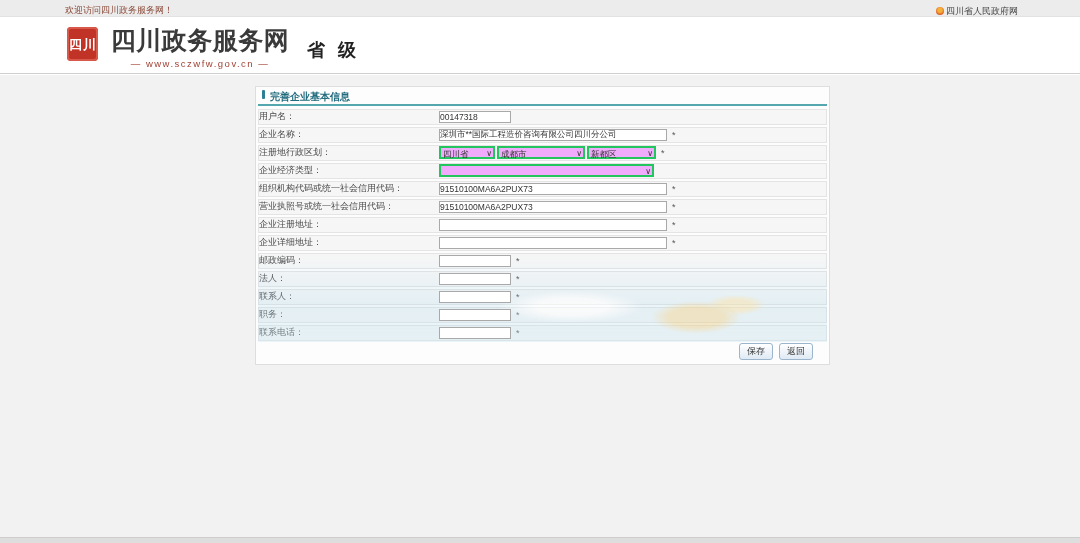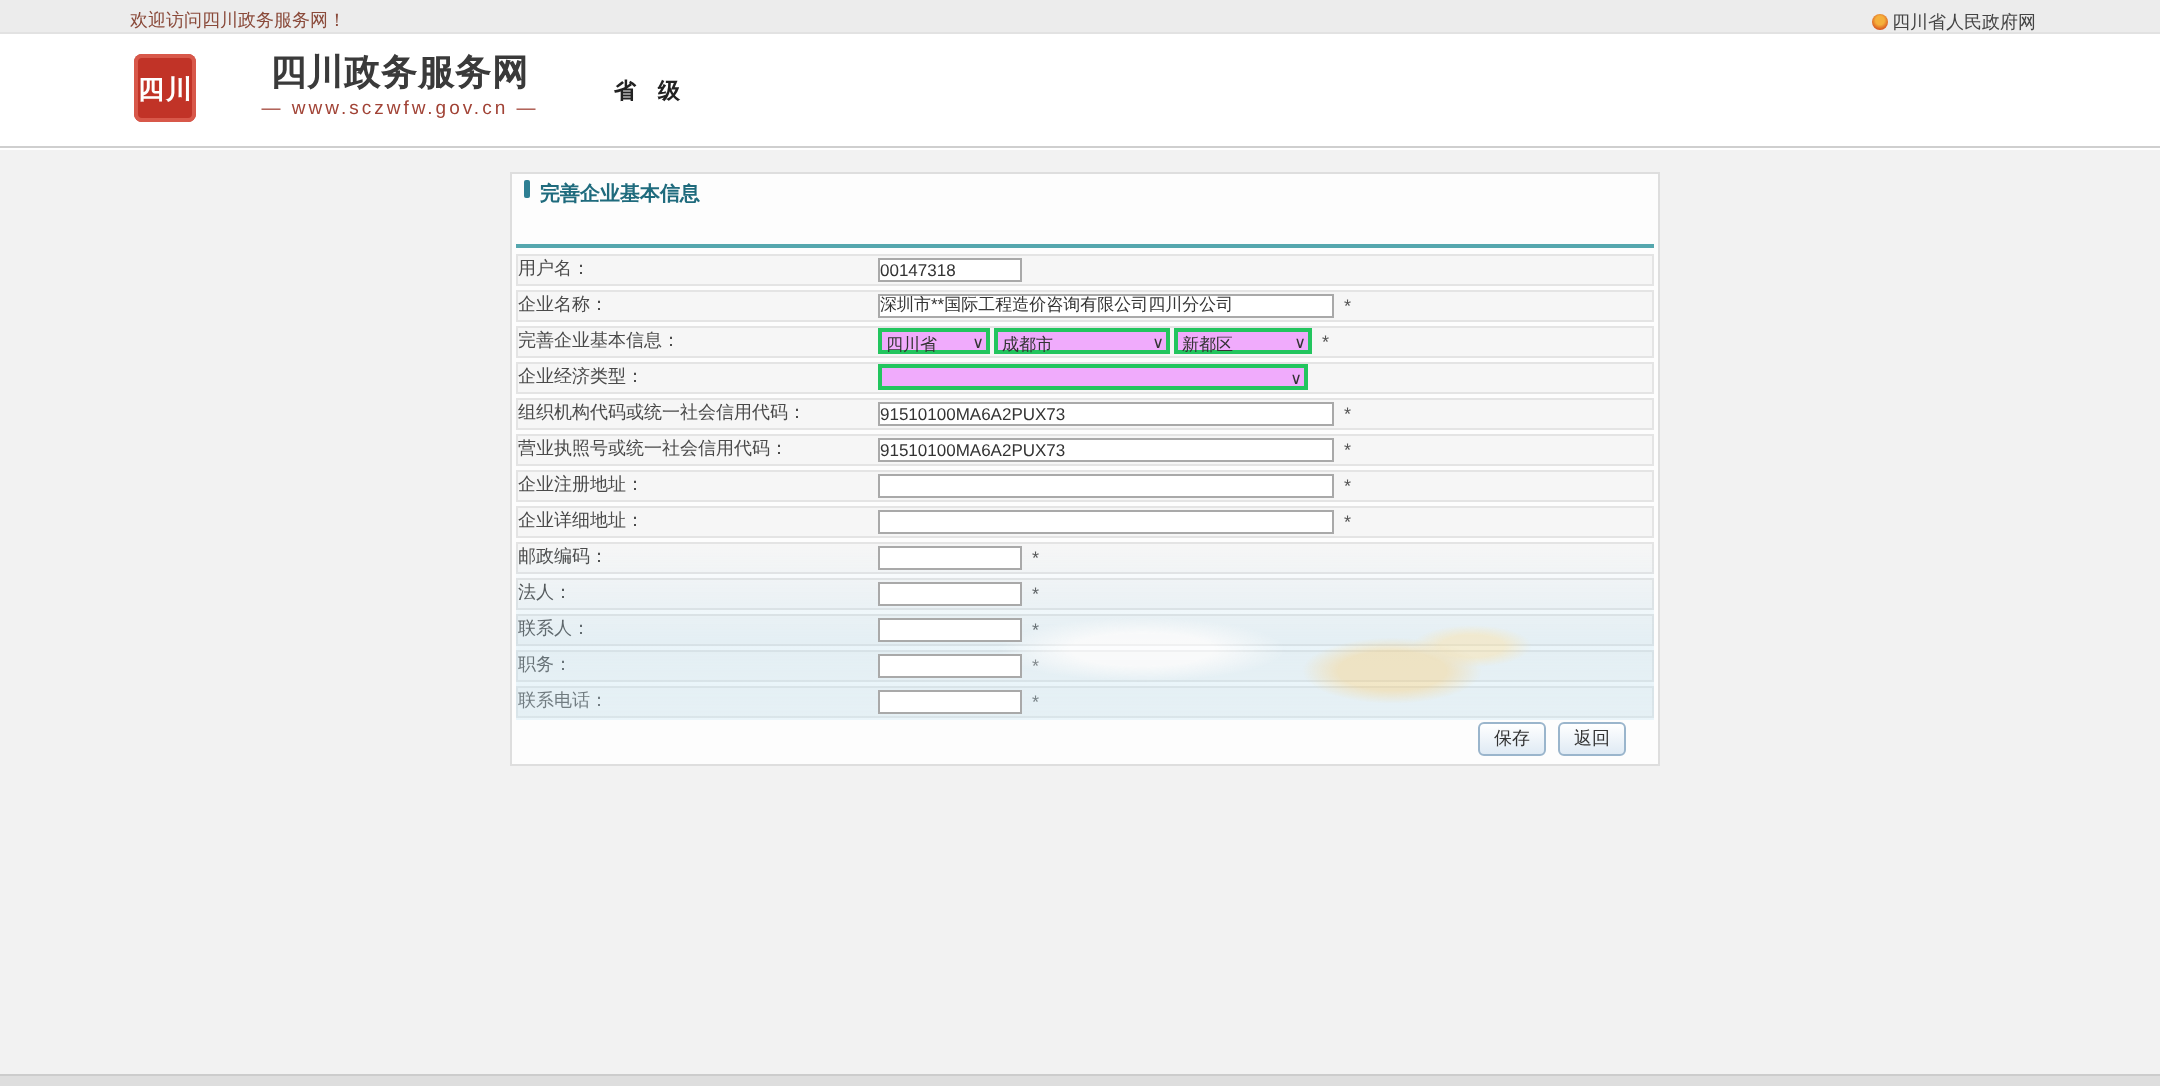--- a/index.html
+++ b/index.html
@@ -17,34 +17,34 @@
 
   
   .header { position:absolute; left:0; top:17px; width:1080px; height:57px;
     background:#ffffff; border-bottom:1px solid #cfcfcf; }
   .seal { position:absolute; left:67px; top:10px; width:31px; height:34px;
     background:#c13327; border-radius:4px; color:#fff; display:flex; flex-wrap:wrap;
     align-items:center; justify-content:center; font-weight:bold; font-size:13px;
     line-height:15px; letter-spacing:0; text-align:center; box-shadow:inset 0 0 0 2px #d8584a; }
   .seal span { width:14px; }
   .namewrap { position:absolute; left:108px; top:7px; width:184px; text-align:center; }
-  .sitename { font-size:18px; font-weight:bold; color:#3a3a3a; letter-spacing:0.5px; white-space:nowrap; }
+  .sitename { font-size:25px; font-weight:bold; color:#3a3a3a; letter-spacing:0.5px; white-space:nowrap; }
   .siteurl { margin-top:1px; font-size:9.5px; color:#a14336; letter-spacing:1.5px; }
-  .level { position:absolute; left:307px; top:21px; font-size:11px; font-weight:bold;
+  .level { position:absolute; left:307px; top:21px; font-size:18px; font-weight:bold;
     color:#222; letter-spacing:4px; }
 
   
   .content { position:absolute; left:0; top:75px; width:1080px; height:468px; background:#f2f2f2; }
   .bottomstrip { position:absolute; left:0; bottom:0; width:1080px; height:6px;
     background:#dedede; border-top:1px solid #cccccc; }
 
   
   .panel { position:absolute; left:255px; top:11px; width:575px; background:#fdfdfd;
     border:1px solid #dedede; padding:3px 2px 4px 2px; }
-  .panel-title { display:flex; height:14px; padding-left:4px; margin-bottom:18px; }
+  .panel-title { display:flex; height:14px; padding-left:4px; margin-bottom:0; }
   .title-bar-icon { display:inline-block; width:3px; height:9px; background:#2e7f93; border-radius:1px; }
   .panel-title .txt { margin-left:5px; font-size:10px; font-weight:bold; color:#1f6b7d; }
   .teal-rule { height:2px; background:#55a7ae; margin-bottom:3px; }
 
   .frow { position:relative; height:15.5px; margin-bottom:2.5px; background:#f6f6f6;
     border:1px solid #e4e4e4; display:flex; align-items:center; }
   .flabel { width:180px; flex:none; text-align:left; font-size:9px; color:#4a4a4a; padding-right:5px; }
   .fval { display:flex; align-items:center; gap:2px; }
   .req { font-size:9px; color:#555; margin-left:3px; }
 
@@ -116,21 +116,21 @@
 
       <div class="frow">
         <span class="flabel">企业名称：</span>
         <span class="fval">
             <input class="fld w-lg txt-blue" value="深圳市**国际工程造价咨询有限公司四川分公司" style="">
             <span class="req">*</span>
           </span>
       </div>
 
       <div class="frow">
-        <span class="flabel">完善企业基本信息：</span>
+        <span class="flabel">注册地行政区划：</span>
         <span class="fval">
           <span class="sel sel-prov"><span>四川省</span><span class="chev">∨</span></span>
           <span class="sel sel-city"><span>成都市</span><span class="chev">∨</span></span>
           <span class="sel sel-dist"><span>新都区</span><span class="chev">∨</span></span>
           <span class="req">*</span>
         </span>
       </div>
 
       <div class="frow">
         <span class="flabel">企业经济类型：</span>

